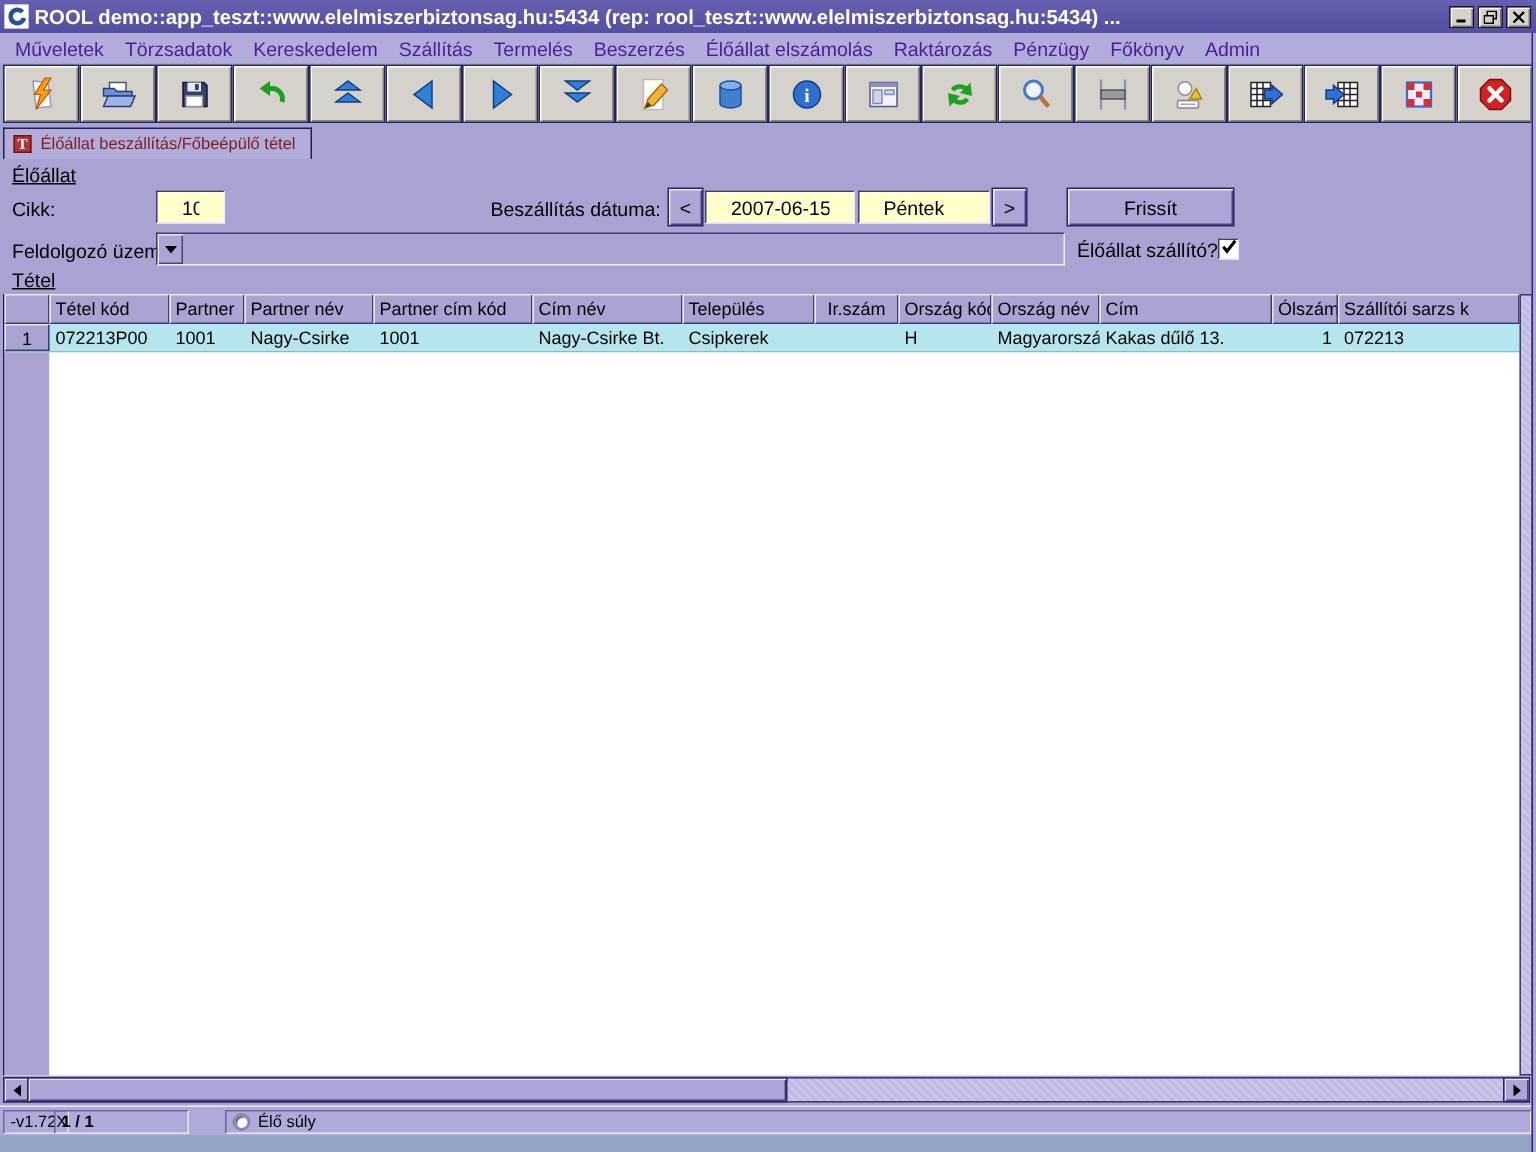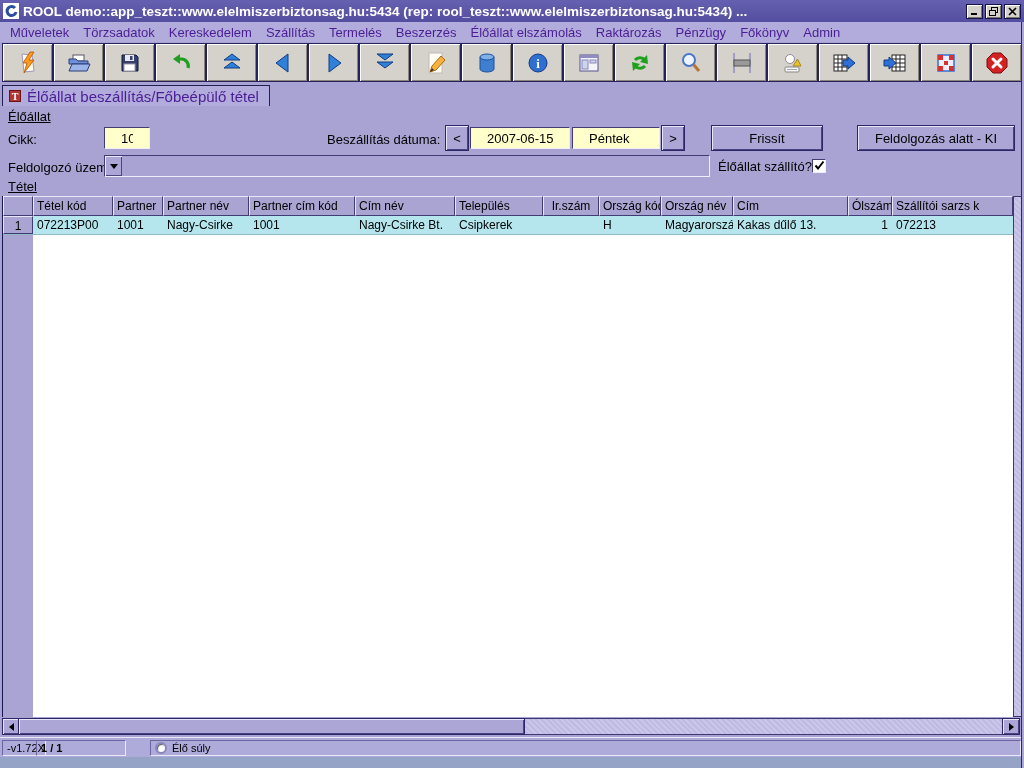--- a/index.html
+++ b/index.html
@@ -27,21 +27,21 @@
     box-shadow:inset 1px 1px 0 #ffffff, inset -1px -1px 0 #8a8578;
     display:flex; align-items:center; justify-content:center; padding:0; }
   .tbtn svg { display:block; }
 
   
   .tabbar { position:absolute; left:0; top:84px; width:1024px; height:22px; }
   .tab { position:absolute; left:2px; top:1px; height:21px; background:#b1acdb;
     border:1px solid #242150; border-bottom:none; display:flex; align-items:center; gap:6px; padding:0 10px 0 6px; }
   .tab-icon { width:12px; height:12px; background:#b23535; border:1px solid #6e1414; color:#fff;
     font-family:"Liberation Serif", serif; font-weight:bold; font-size:10px; line-height:11px; text-align:center; }
-  .tab-label { font-size:15px; color:#4c1d95; white-space:nowrap; }
+  .tab-label { font-size:11px; color:#7f1d1d; white-space:nowrap; }
 
   
   .lbl { position:absolute; font-size:13px; color:#000; white-space:nowrap; }
   .seclbl { text-decoration:underline; }
   .field { position:absolute; background:#ffffcc; border:1px solid;
     border-color:#403c74 #efedf8 #efedf8 #403c74; font-size:13px; font-family:"Liberation Sans",sans-serif;
     color:#000; padding:1px 16px; height:22px; outline:none; }
   .btn { position:absolute; background:#aba6d6; border:none; color:#000; font-size:13px;
     font-family:"Liberation Sans",sans-serif; height:24px;
     box-shadow:0 0 0 1px #2a2668, inset 1px 1px 0 #e9e7f7, inset -1px -1px 0 #4a4580; }
@@ -331,21 +331,20 @@
 
   <div class="lbl" style="left:8px; top:132px;">Cikk:</div>
   <input class="field" style="left: 104px; top: 127px; width: 46px;" value="10001">
 
   <div class="lbl" style="left:327px; top:132px;">Beszállítás dátuma:</div>
   <button class="btn" style="left:446px; top:126px; width:22px;">&lt;</button>
   <input class="field" style="left: 470px; top: 127px; width: 100px;" value="2007-06-15">
   <input class="field" style="left: 572px; top: 127px; width: 88px;" value="Péntek">
   <button class="btn" style="left:662px; top:126px; width:22px;">&gt;</button>
   <button class="btn" style="left:712px; top:126px; width:110px;">Frissít</button>
-  <button class="btn" style="left:858px; top:126px; width:156px;">Feldolgozás alatt - KI</button>
 
   <div class="lbl" style="left:8px; top:160px;">Feldolgozó üzem:</div>
   <div class="combo" style="left:104px; top:155px; width:606px;">
     <div class="combo-btn">
         <span class="arrow-down"></span>
       </div>
   </div>
   <div class="lbl" style="left:718px; top:159px;">Élőállat szállító?</div>
   <div class="checkbox" style="left:812px; top:159px;">
     <span><svg width="11" height="11" viewBox="0 0 11 11">

